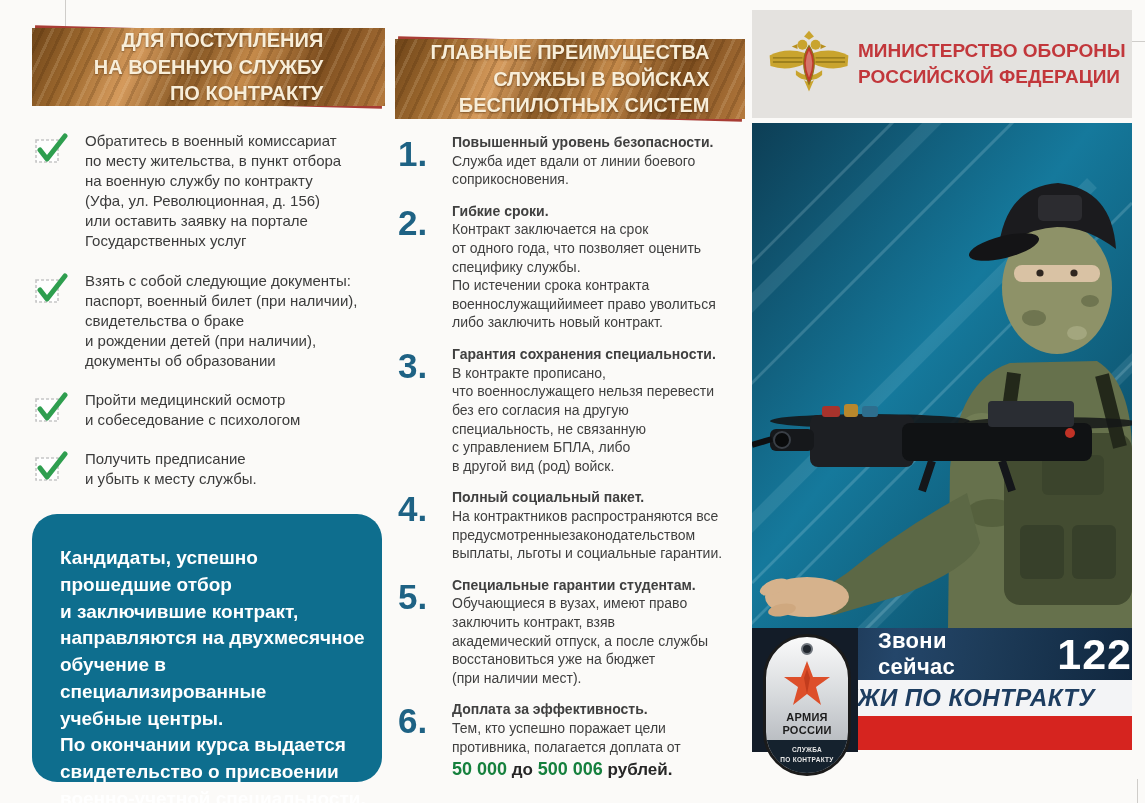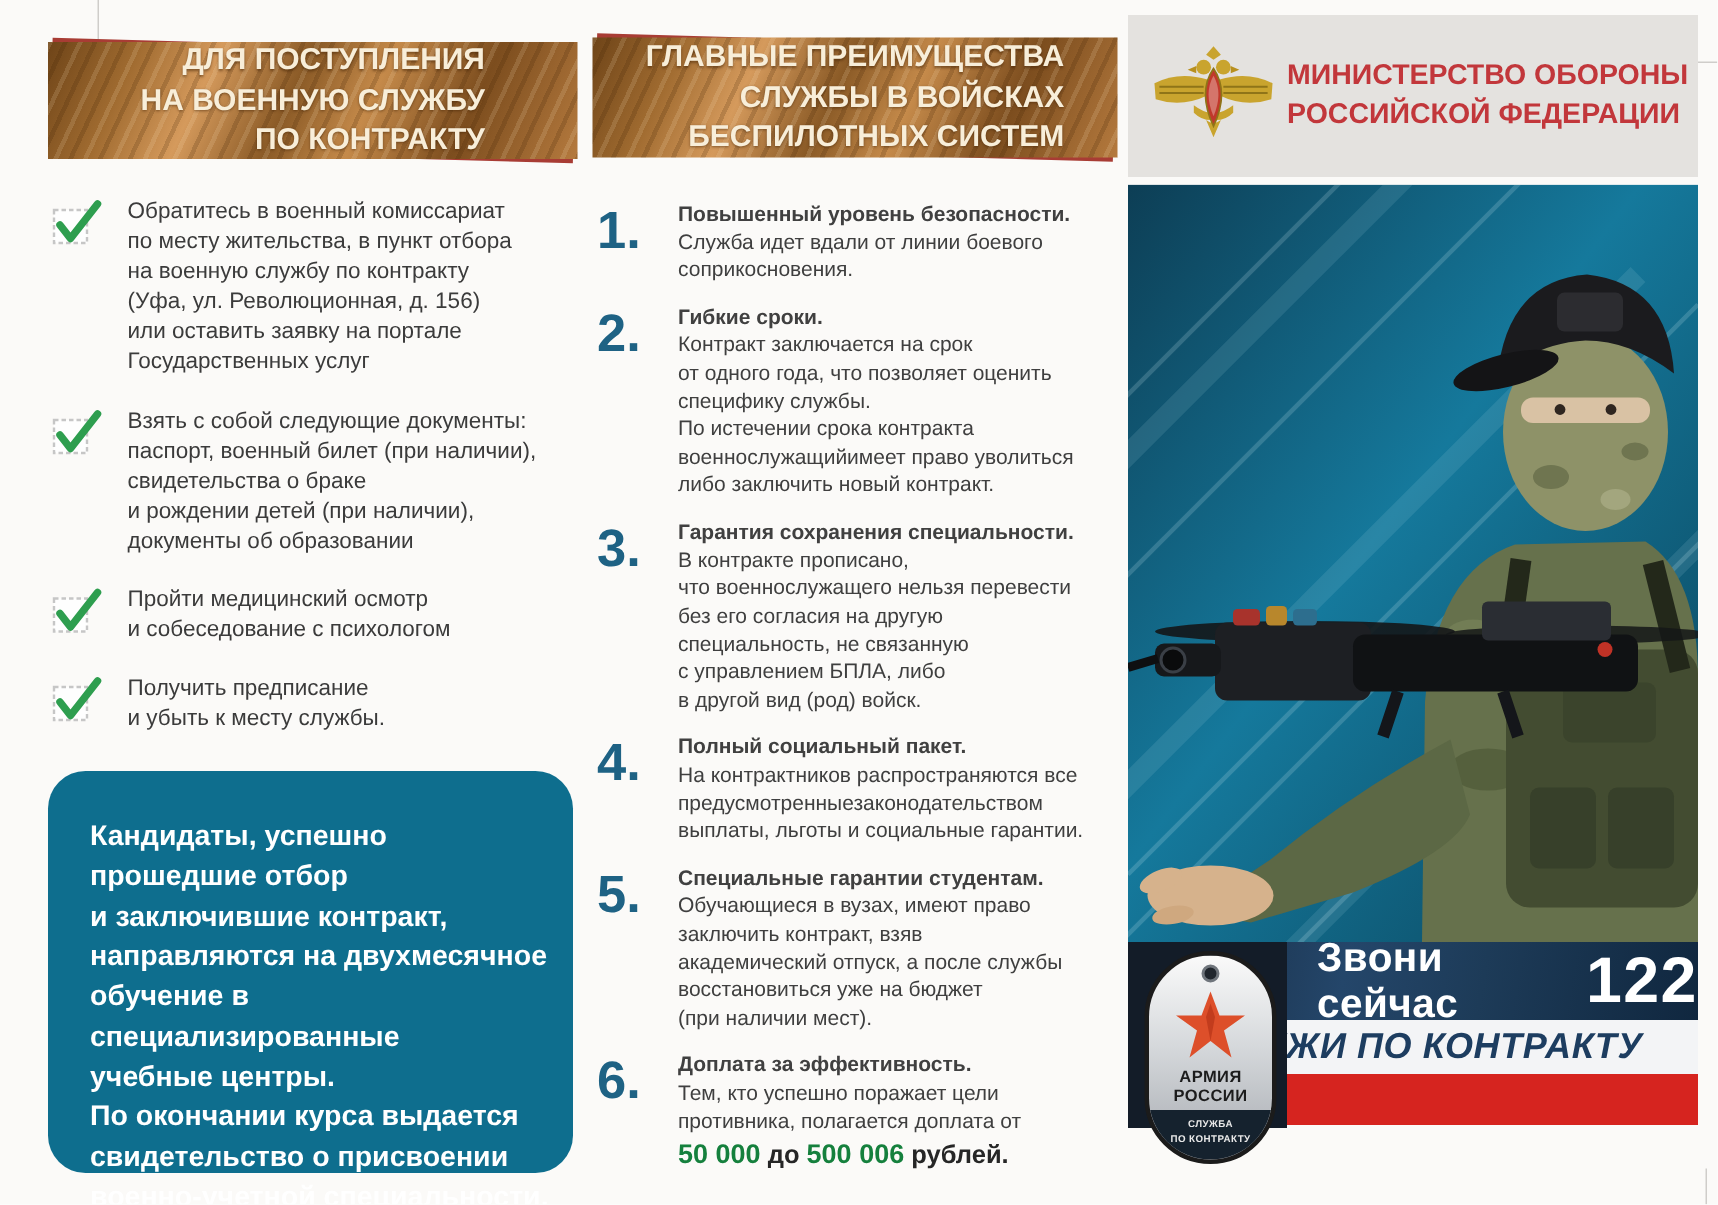--- a/index.html
+++ b/index.html
@@ -49,21 +49,21 @@
   
   .right-col { position:absolute; left:752px; top:10px; width:380px; height:776px; }
   .ministry-band { height:108px; background:#e4e2df; display:flex; align-items:center; padding:0 6px 0 16px; }
   .ministry-text { color:#c2373b; font-weight:bold; font-size:19px; line-height:1.35; margin-left:8px; }
   .photo { position:relative; height:505px; margin-top:5px; overflow:hidden; }
   .photo svg { display:block; width:100%; height:100%; }
 
   .bands { position:absolute; left:0; top:618px; width:380px; }
   .band-call { height:52px; display:flex; align-items:center;
     background:linear-gradient(100deg,#16283c 0%,#24466a 38%,#1d3b58 62%,#10273f 100%); }
-  .call-label { margin-left:126px; color:#ffffff; font-size:27px; font-weight:bold; letter-spacing:.3px; }
+  .call-label { margin-left:126px; color:#ffffff; font-size:22px; font-weight:bold; letter-spacing:.3px; }
   .call-number { margin-left:34px; color:#ffffff; font-size:43px; font-weight:bold; letter-spacing:1px; }
   .band-white { height:36px; background:#f3f4f6; display:flex; align-items:center; }
   .band-white-text { margin-left:54px; color:#1d3d60; font-weight:bold; font-size:24px; letter-spacing:.4px;font-style:italic; }
   .band-blue { height:36px; background:#3d6893; display:flex; align-items:center; }
   .band-blue-text { margin-left:117px; color:#ffffff; font-weight:bold; font-size:16.5px; letter-spacing:.2px; }
   .band-red { height:34px; background:#d6241f; }
 
   .tag-backdrop { position:absolute; left:0; top:618px; width:106px; height:124px; background:#131c28; }
   .dog-tag {
     position:absolute; left:11px; top:624px; width:88px; height:142px;
@@ -146,21 +146,21 @@
   <div class="info-box prl">Кандидаты, успешно
 прошедшие отбор
 и заключившие контракт,
 направляются на двухмесячное
 обучение в специализированные
 учебные центры.
 По окончании курса выдается
 свидетельство о присвоении
 военно-учетной специальности.</div>
 
-  <div class="hdr-wrap" style="left:395px; top:25px; width:350px; height:80px;">
+  <div class="hdr-wrap" style="left:395px; top:39px; width:350px; height:80px;">
     <div class="hdr-red"></div>
     <div class="hdr-bronze prl">ГЛАВНЫЕ ПРЕИМУЩЕСТВА
 СЛУЖБЫ В ВОЙСКАХ
 БЕСПИЛОТНЫХ СИСТЕМ</div>
   </div>
 
   <div class="benefits">
     <div class="benefit">
       <div class="benefit-num">1.</div>
       <div class="benefit-body">

